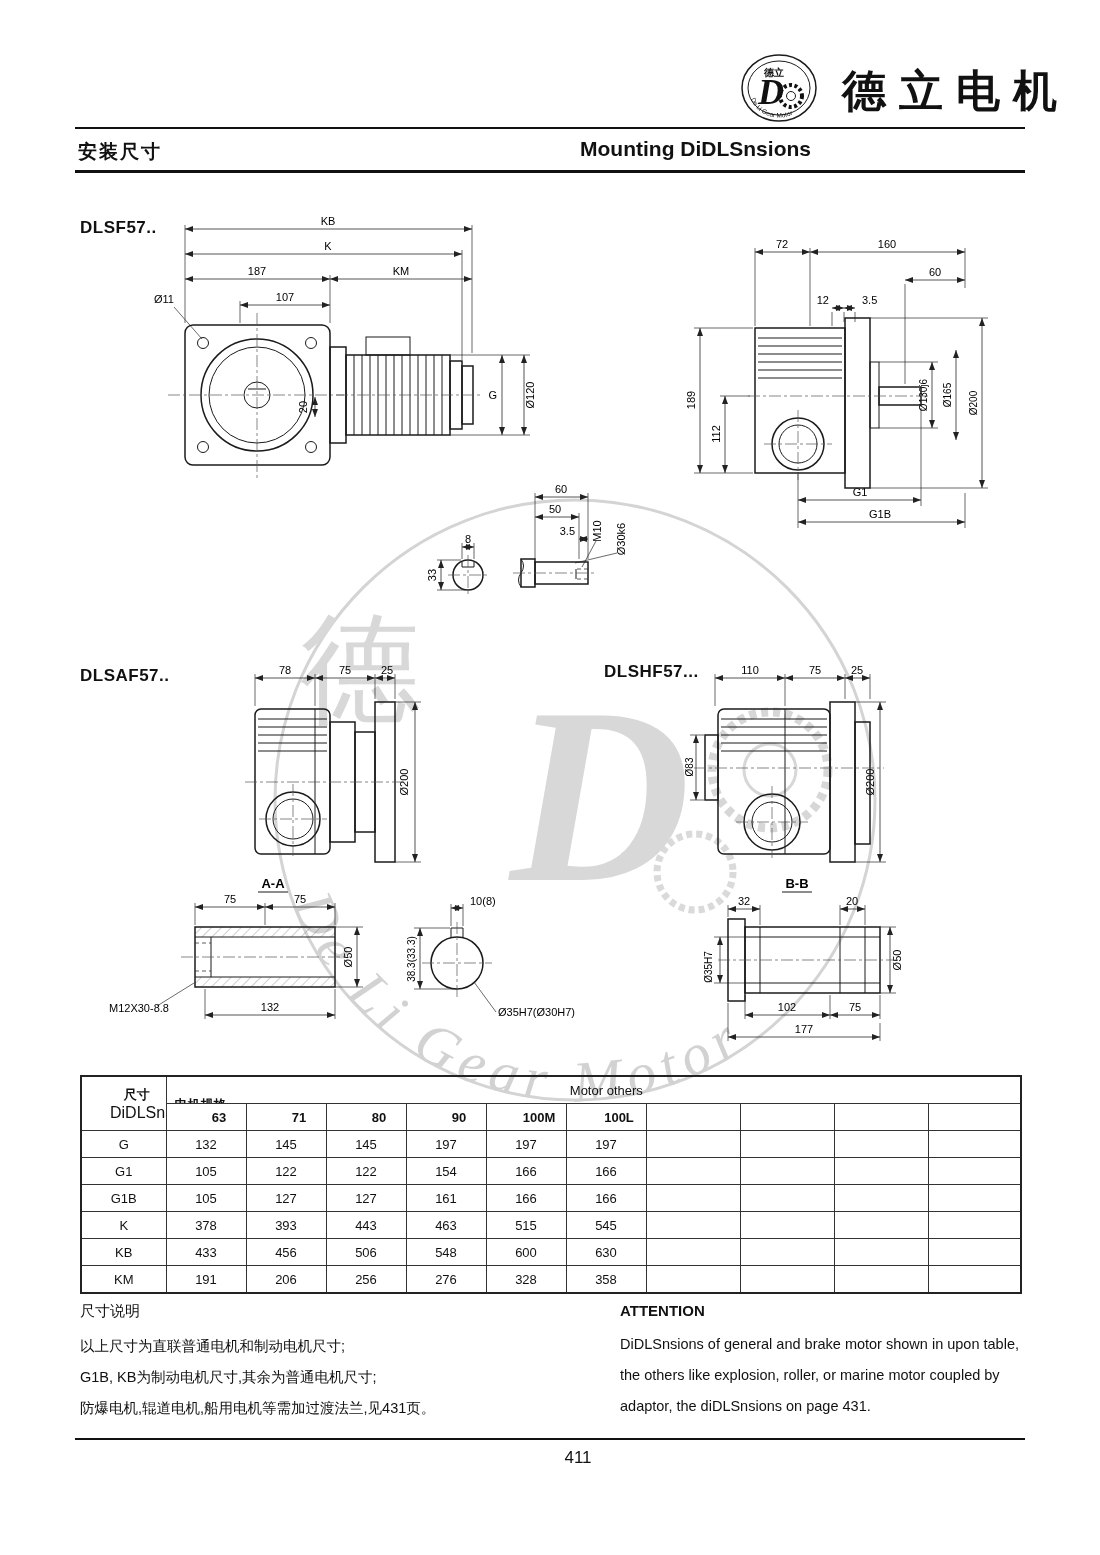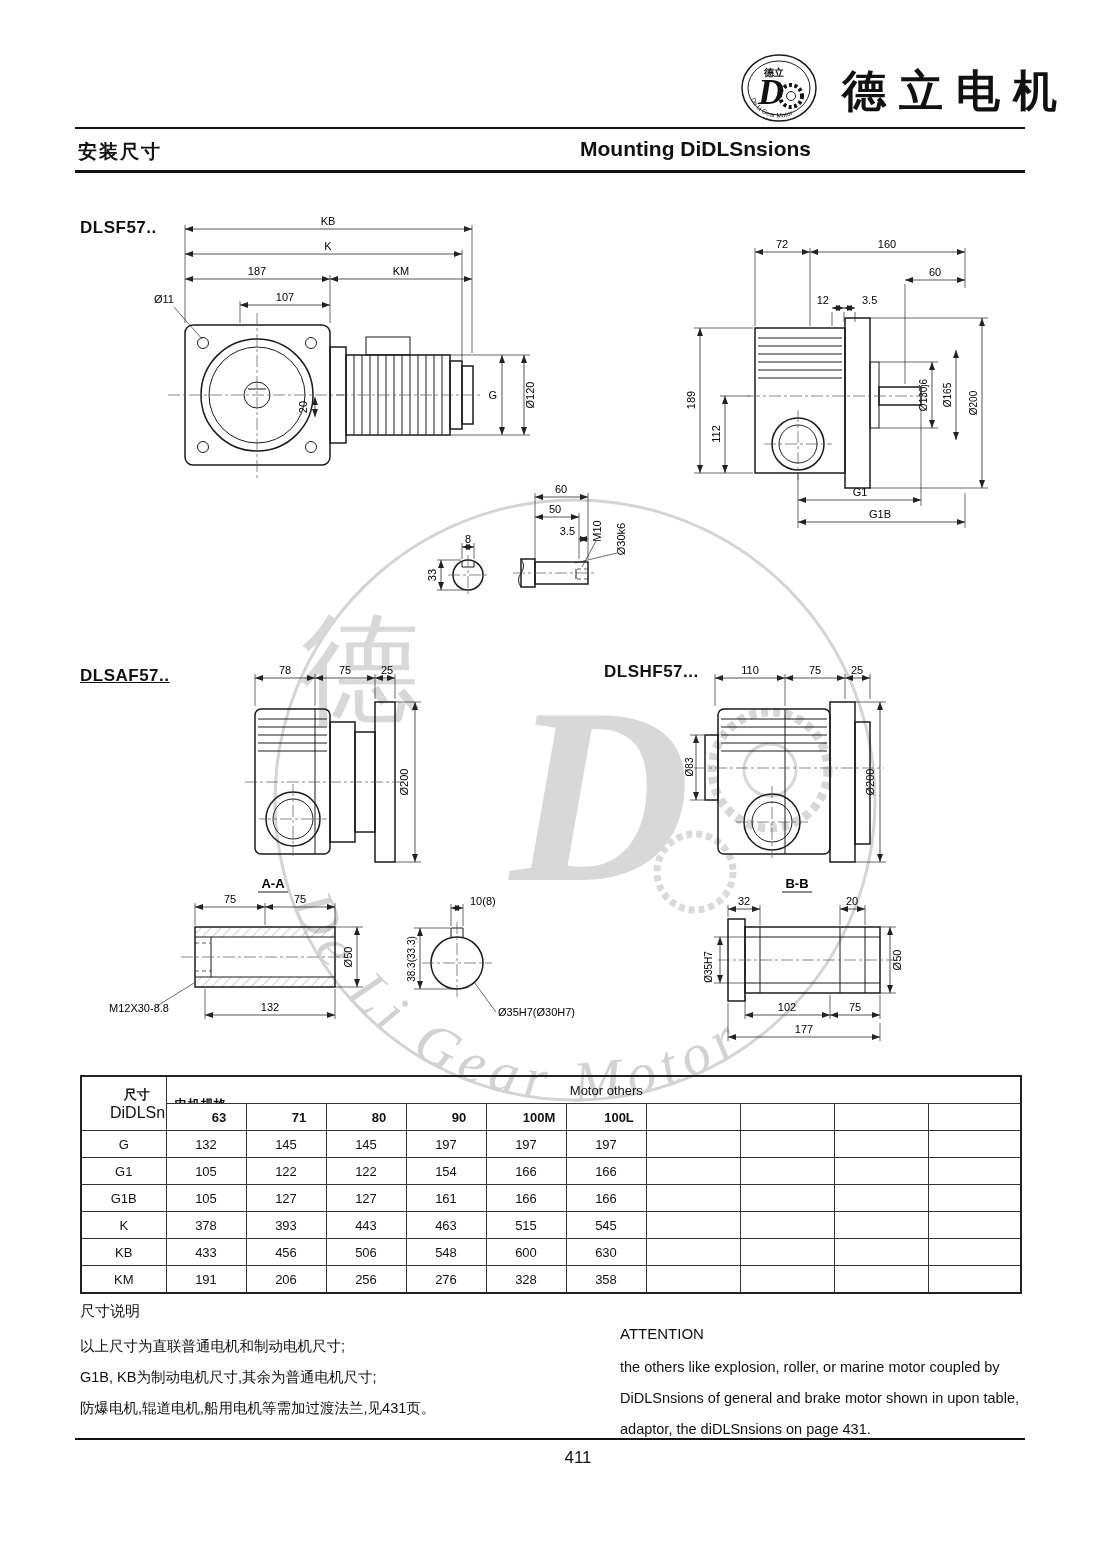--- a/index.html
+++ b/index.html
@@ -25,21 +25,21 @@
   table.dims{border-collapse:collapse;table-layout:fixed;width:941px;background:transparent;}
   table.dims th,table.dims td{border:1px solid #333;height:26px;text-align:center;
       font:13px "Liberation Sans",sans-serif;padding:0 2px;overflow:hidden;}
   table.dims{border:2px solid #222;}
   table.dims th{font-weight:bold;padding-left:28px;}
   td.lbl{font-weight:bold;}
   th.grp{position:relative;}
   th.grp .g-zh{position:absolute;left:8px;top:19px;font-weight:bold;}
   th.grp .g-en{font-weight:normal;}
   .note-title{font-size:15px;margin-bottom:10px;}
-  .note-title.b{font-weight:normal;margin-top:23px;}
+  .note-title.b{font-weight:bold;}
   .note-line{font-size:14.5px;line-height:31px;white-space:nowrap;}
   .pgnum{position:absolute;top:1448px;left:0;width:100%;text-align:center;font-size:17px;padding-left:28px;}
 </style>
 </head>
 <body>
 
 <div class="page">
 
   <svg class="abs" style="left:180px;top:480px;" width="770" height="650" viewBox="0 0 770 650">
     <circle cx="395" cy="320" r="300" fill="none" stroke="#d4d4d4" stroke-width="3"></circle>
@@ -67,21 +67,21 @@
     </text>
   </svg>
   <div class="abs brand-name" style="left:842px;top:62px;">德立电机</div>
 
   <div class="rule" style="left:75px;top:127px;width:950px;height:2px;"></div>
   <div class="abs title-zh" style="left:78px;top:139px;">安装尺寸</div>
   <div class="abs title-en" style="left:580px;top:137px;">Mounting DiDLSnsions</div>
   <div class="rule" style="left:75px;top:170px;width:950px;height:3px;"></div>
 
   <div class="abs dwg-label" style="left:80px;top:218px;">DLSF57..</div>
-  <div class="abs dwg-label" style="left:80px;top:666px;text-decoration:underline;">DLSAF57..</div>
+  <div class="abs dwg-label" style="left:80px;top:666px;">DLSAF57..</div>
   <div class="abs dwg-label" style="left:604px;top:662px;">DLSHF57...</div>
 
   <svg class="abs" style="left:140px;top:215px;" width="430" height="290" viewBox="0 0 430 290">
     <defs>
       <marker id="mA" markerWidth="9" markerHeight="8" refX="8" refY="3" orient="auto-start-reverse" markerUnits="userSpaceOnUse">
         <path d="M0,0 L8,3 L0,6 Z" fill="#222"></path>
       </marker>
     </defs>
     <g>
       <line class="xl" x1="45" y1="108" x2="45" y2="10"></line>
@@ -598,21 +598,21 @@
   </div>
 
   <div class="abs" style="left:80px;top:1302px;width:500px;">
     <div class="note-title">尺寸说明</div>
     <div class="note-line">以上尺寸为直联普通电机和制动电机尺寸;</div>
     <div class="note-line">G1B, KB为制动电机尺寸,其余为普通电机尺寸;</div>
     <div class="note-line">防爆电机,辊道电机,船用电机等需加过渡法兰,见431页。</div>
   </div>
   <div class="abs" style="left:620px;top:1302px;width:420px;">
     <div class="note-title b">ATTENTION</div>
+    <div class="note-line">DiDLSnsions of general and brake motor shown in upon table,</div>
     <div class="note-line">the others like explosion, roller, or marine motor coupled by</div>
-    <div class="note-line">DiDLSnsions of general and brake motor shown in upon table,</div>
     <div class="note-line">adaptor, the diDLSnsions on page 431.</div>
   </div>
 
   <div class="rule" style="left:75px;top:1438px;width:950px;height:2px;"></div>
   <div class="pgnum">411</div>
 
 </div>
 
 </body></html>

